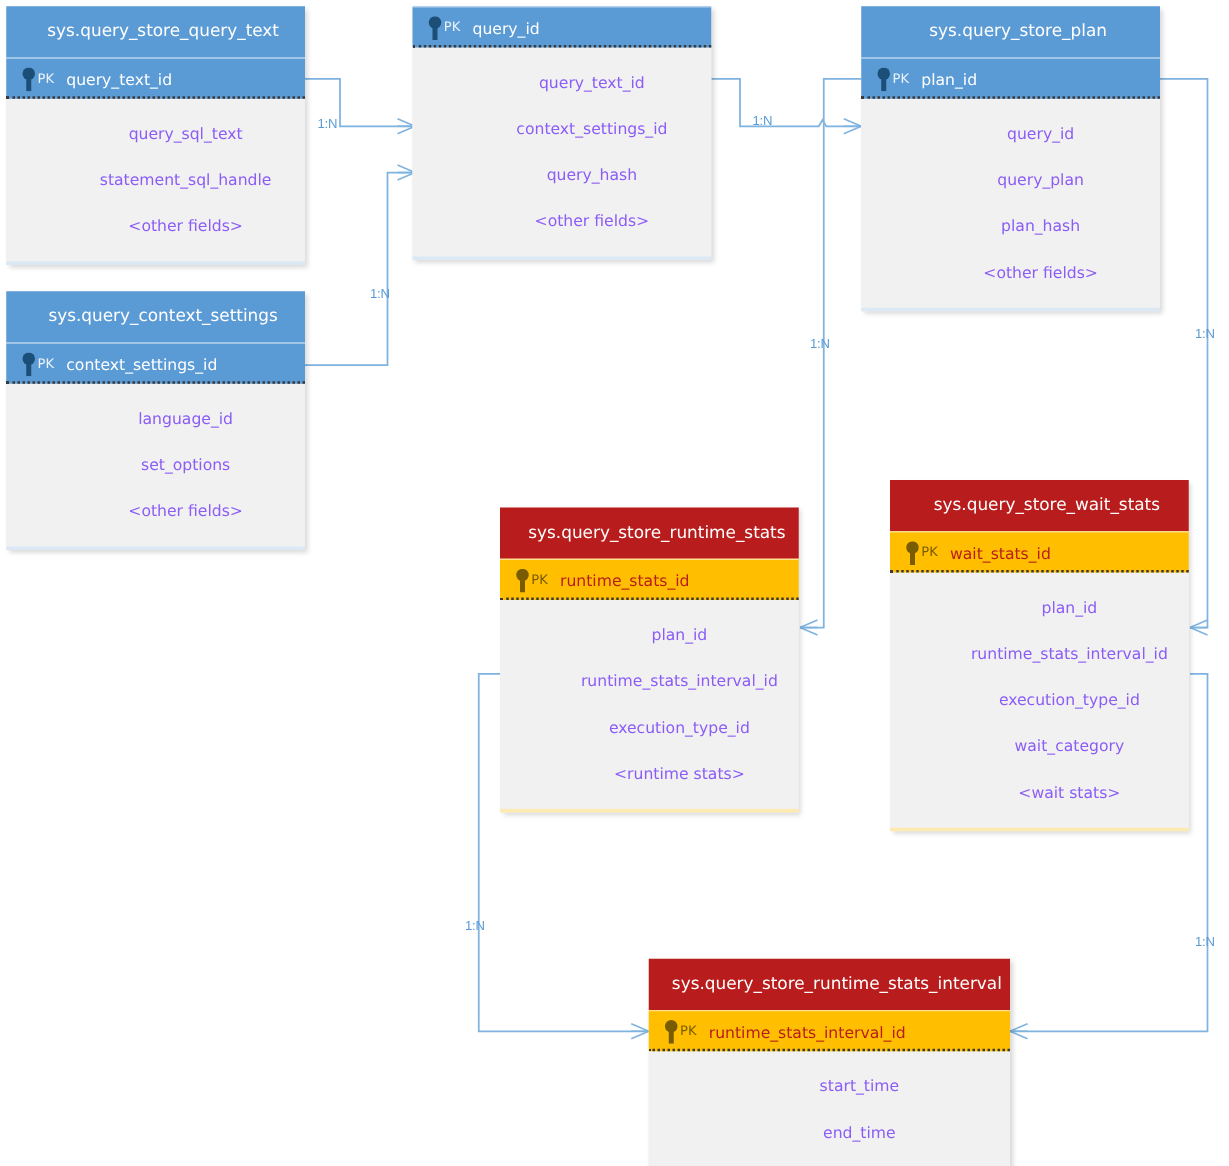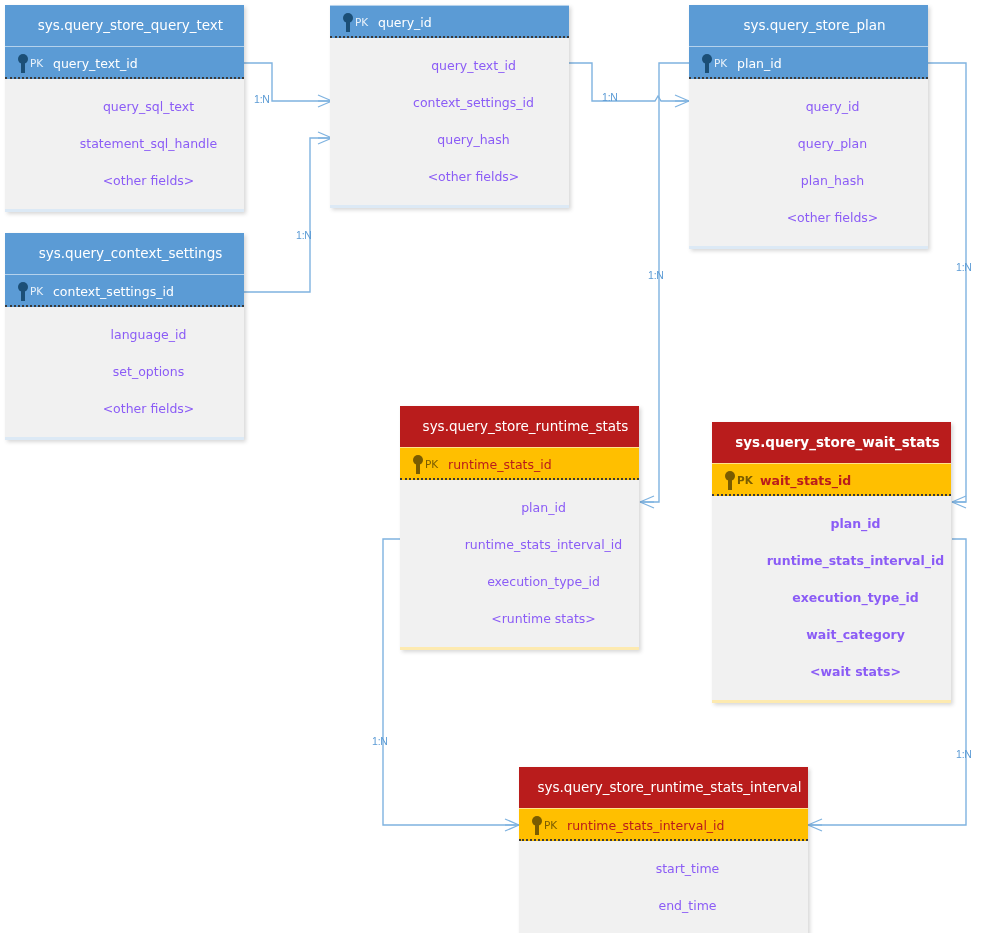--- a/index.html
+++ b/index.html
@@ -264,21 +264,21 @@
       <span class="pkname">runtime_stats_id</span>
     </div>
     <div class="fields">
       <div class="field">plan_id</div>
       <div class="field">runtime_stats_interval_id</div>
       <div class="field">execution_type_id</div>
       <div class="field">&lt;runtime stats&gt;</div>
     </div>
   </div>
 
-  <div class="entity orange" style="left:712px; top:422px; width:239px;font-weight:bold;">
+  <div class="entity orange" style="left:712px; top:384px; width:239px;">
     <div class="title">sys.query_store_wait_stats</div>
     <div class="pkrow">
       <svg class="keyicon" viewBox="0 0 12 19">
         <circle cx="6" cy="5" r="5"></circle>
           <rect x="4" y="8" width="4" height="11"></rect>
       </svg>
       <span class="pktag">PK</span>
       <span class="pkname">wait_stats_id</span>
     </div>
     <div class="fields">

